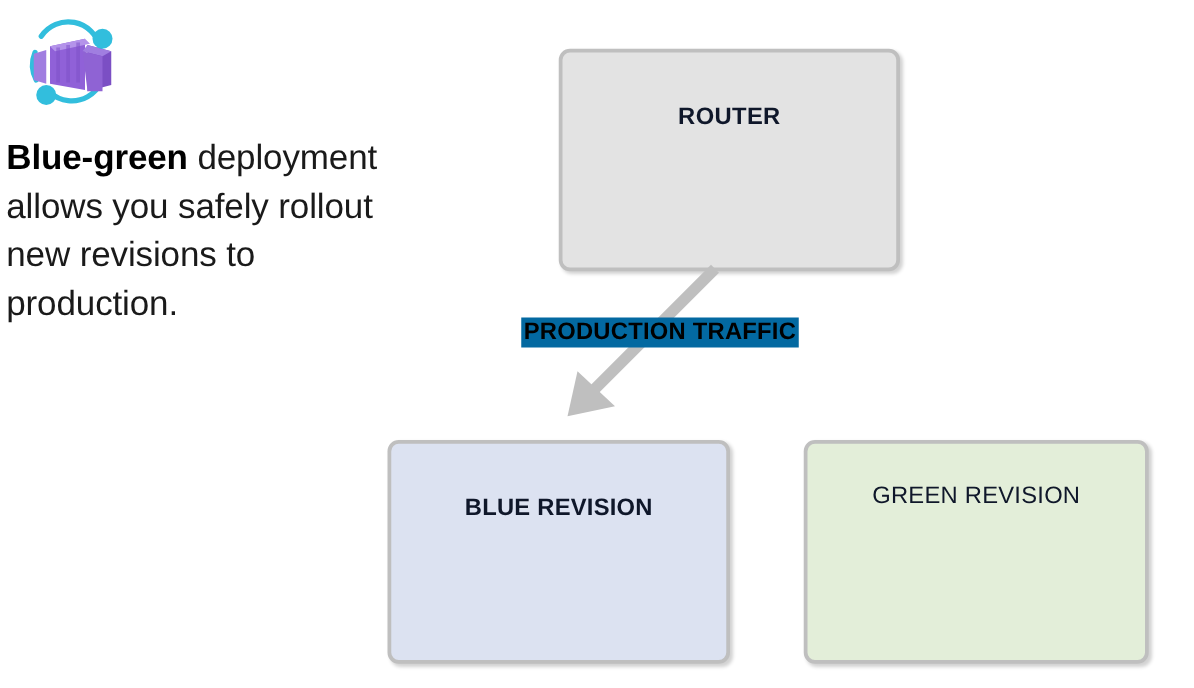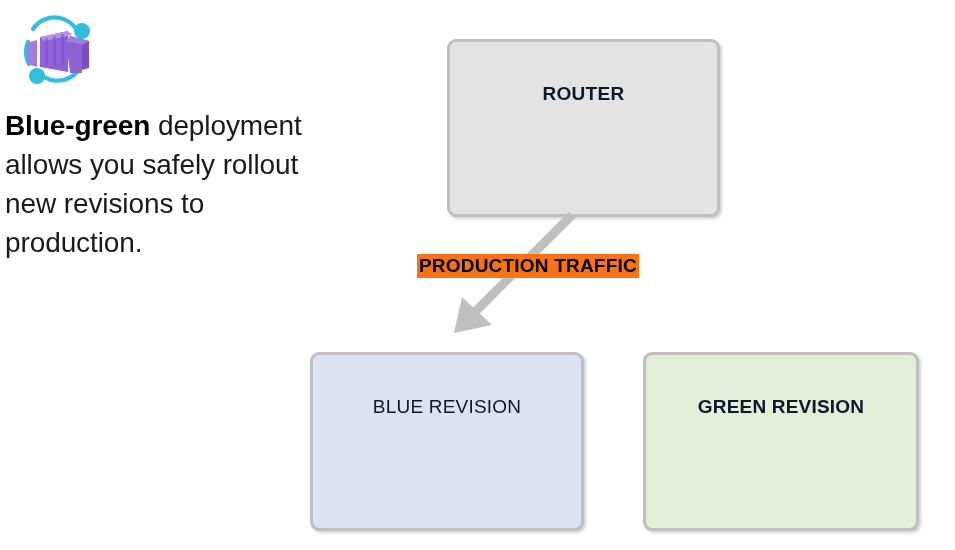--- a/index.html
+++ b/index.html
@@ -81,34 +81,34 @@
 
   #blue-node {
     left: 310px;
     top: 352px;
     width: 274px;
     height: 179px;
     background: #dce2f1;
   }
   #blue-node .node-label {
     top: 41px;
-    font-weight: 400;
+    font-weight: 700;
     letter-spacing: 0.2px;
   }
 
   #green-node {
     left: 643px;
     top: 352px;
     width: 276px;
     height: 179px;
     background: #e3eed9;
   }
   #green-node .node-label {
-    top: 41px;
-    font-weight: 700;
+    top: 31px;
+    font-weight: 400;
     letter-spacing: 0.2px;
   }
 
   
   #traffic-arrow {
     position: absolute;
     left: 430px;
     top: 205px;
     width: 170px;
     height: 140px;
@@ -118,21 +118,21 @@
   
   #traffic-label {
     position: absolute;
     left: 417px;
     top: 254px;
     font-size: 19px;
     font-weight: bold;
     color: #000000;
     letter-spacing: 0.2px;
     white-space: nowrap;
-    background: #f97316;
+    background: #0369a1;
     padding: 1px 2px;
   }
 </style>
 </head>
 <body>
 
 <div id="slide">
 
   <div id="logo">
     <svg viewBox="0 0 82 78" width="82" height="78" xmlns="http://www.w3.org/2000/svg">

